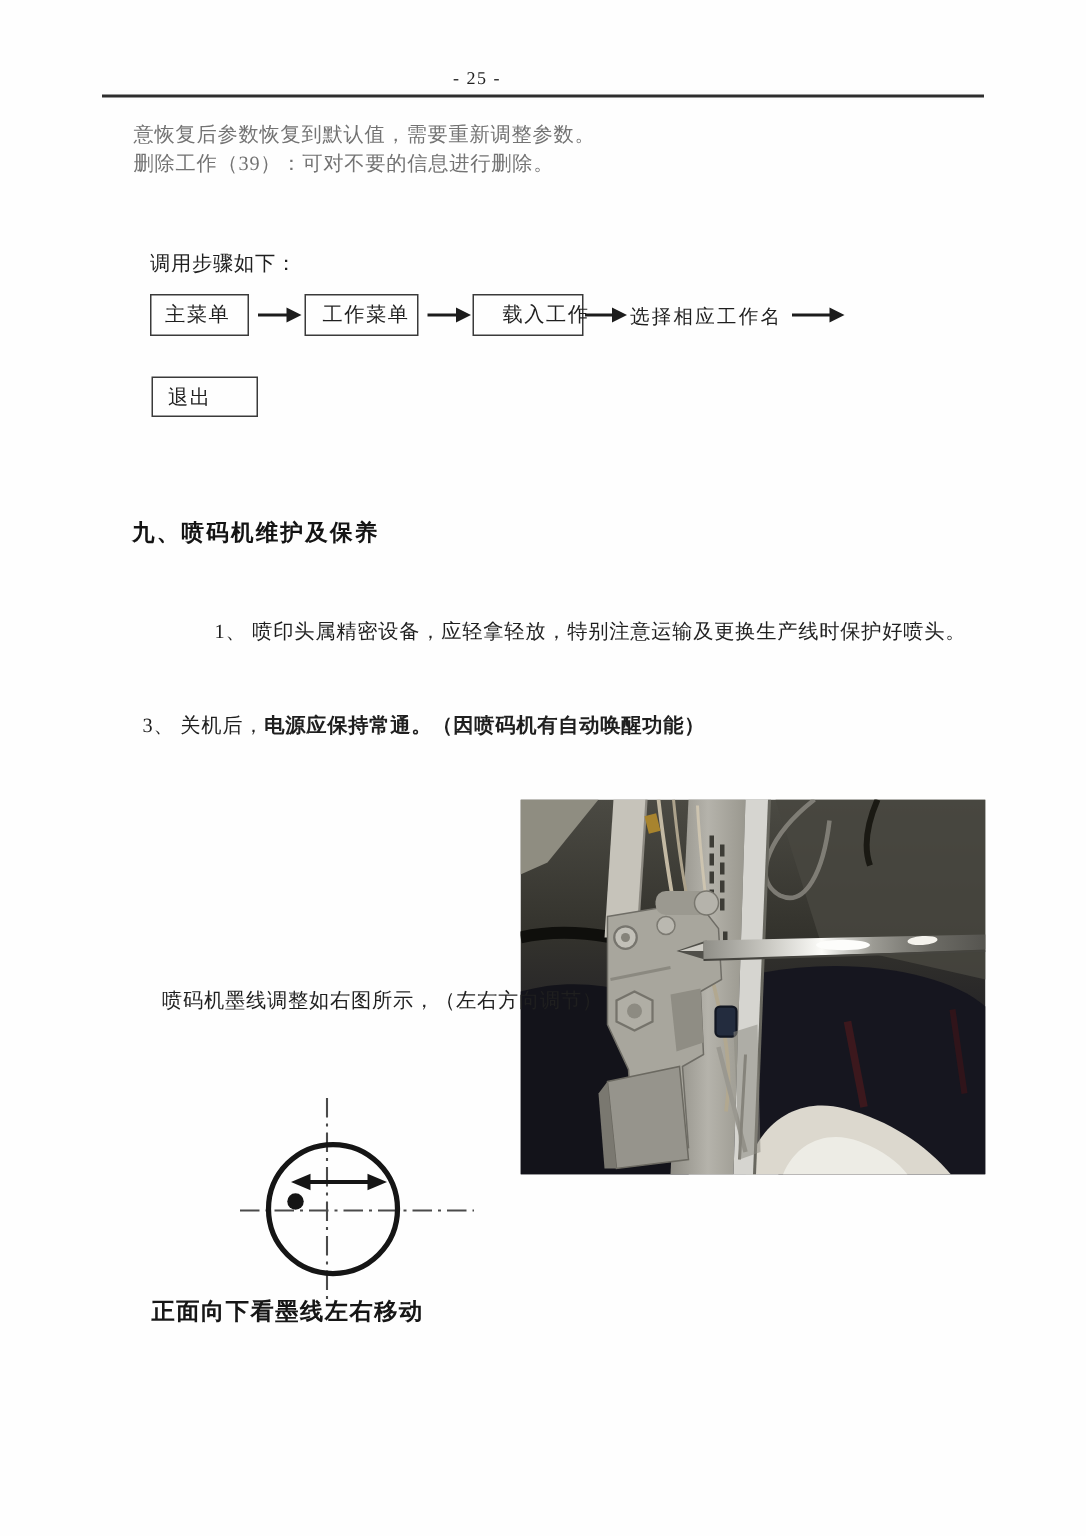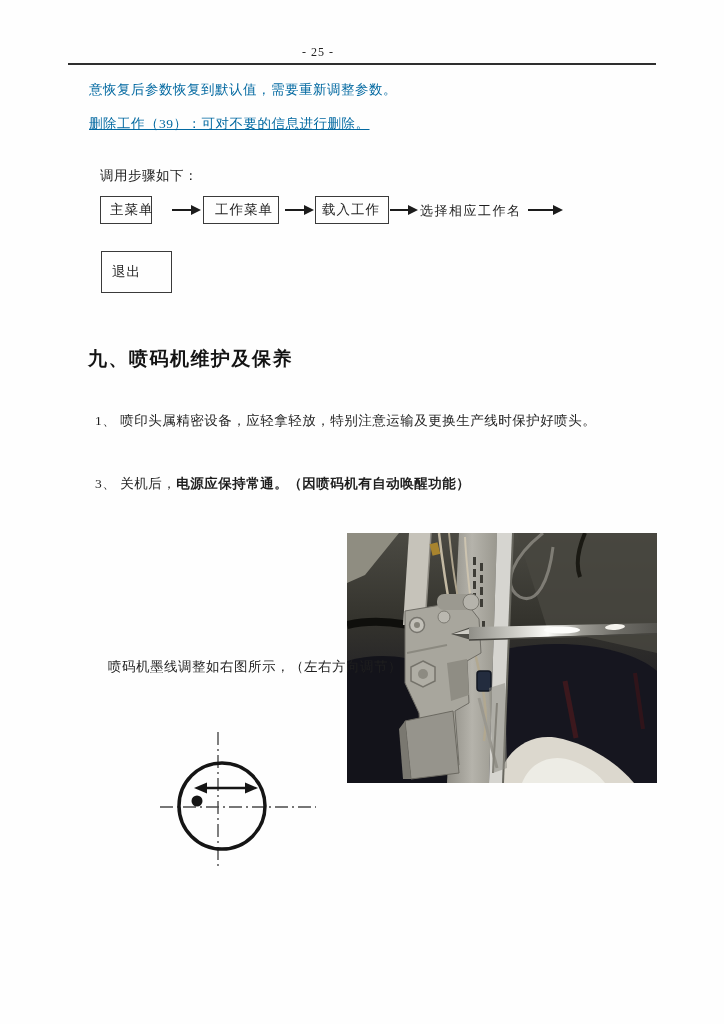--- a/index.html
+++ b/index.html
@@ -24,70 +24,70 @@
     font-size: 12px;
     letter-spacing: 1px;
     color: #222;
   }
   .header-rule {
     top: 63px; left: 68px; width: 588px; height: 2px;
     background: #2e2e2e;
   }
 
   
-  .para { font-size: 13.5px; letter-spacing: 0.5px; color: #0369a1; white-space: nowrap; }
+  .para { font-size: 13.5px; letter-spacing: 0.5px; color: #737373; white-space: nowrap; }
   .para-1 { top: 81px; left: 89px; }
-  .para-2 { top: 115px; left: 89px; text-decoration: underline; }
+  .para-2 { top: 100px; left: 89px; }
 
   
   .flow-label { top: 167px; left: 100px; font-size: 13.5px; letter-spacing: 0.5px; }
   .flow-box {
     border: 1.5px solid #3a3a3a;
     background: #fefefe;
     font-size: 13.5px;
     letter-spacing: 1px;
     display: flex;
     align-items: center;
     height: 28px;
     top: 196px;
     padding-left: 9px;
     white-space: nowrap;
   }
-  .flow-box-1 { left: 100px; width: 52px; }
+  .flow-box-1 { left: 100px; width: 66px; }
   .flow-box-2 { left: 203px; width: 76px; padding-left: 11px; }
-  .flow-box-3 { left: 315px; width: 74px; padding-left: 6px; }
-  .flow-box-exit { left: 101px; top: 251px; width: 71px; height: 42px; padding-left: 10px; }
+  .flow-box-3 { left: 315px; width: 74px; padding-left: 19px; }
+  .flow-box-exit { left: 101px; top: 251px; width: 71px; height: 27px; padding-left: 10px; }
   .flow-text { top: 202px; left: 420px; font-size: 13px; letter-spacing: 1.5px; white-space: nowrap; }
 
   .harrow { height: 2px; background: #1c1c1c; top: 209px; }
   .harrow::after {
     content: '';
     position: absolute;
     right: -9px; top: -4px;
     width: 0; height: 0;
     border-left: 10px solid #1c1c1c;
     border-top: 5px solid transparent;
     border-bottom: 5px solid transparent;
   }
   .harrow-1 { left: 172px; width: 20px; }
   .harrow-2 { left: 285px; width: 20px; }
   .harrow-3 { left: 390px; width: 19px; }
   .harrow-4 { left: 528px; width: 26px; }
 
   
   .section-heading {
     top: 346px; left: 88px;
-    font-size: 19px;
+    font-size: 15px;
     font-weight: bold;
     letter-spacing: 1.5px;
     color: #141414;
     white-space: nowrap;
   }
   .list-item { left: 95px; font-size: 13.5px; letter-spacing: 0.5px; white-space: nowrap; }
-  .list-item-1 { top: 412px; }
+  .list-item-1 { top: 412px; margin-left: 48px; }
   .list-item-2 { top: 447px; }
   .list-item-3 { top: 475px; }
   .bold { font-weight: bold; }
 
   
   .photo { top: 533px; left: 347px; width: 310px; height: 250px; display: block; }
   .ink-note { top: 658px; left: 68px; font-size: 13.5px; letter-spacing: 0.5px; white-space: nowrap; padding-left: 40px; }
 
   
   .diagram { top: 725px; left: 120px; width: 240px; height: 150px; display: block; }
@@ -239,14 +239,15 @@
 
     <circle cx="102" cy="81" r="43" fill="none" stroke="#151515" stroke-width="3.5"></circle>
 
     <line x1="82" y1="63" x2="130" y2="63" stroke="#151515" stroke-width="2.6"></line>
     <polygon points="74,63 87,57.5 87,68.5" fill="#151515"></polygon>
     <polygon points="138,63 125,57.5 125,68.5" fill="#151515"></polygon>
 
     <circle cx="77" cy="76" r="5.5" fill="#151515"></circle>
   </svg>
 
+  <div class="abs diagram-caption">正面向下看墨线左右移动</div>
 
 </div>
 
 </body></html>

